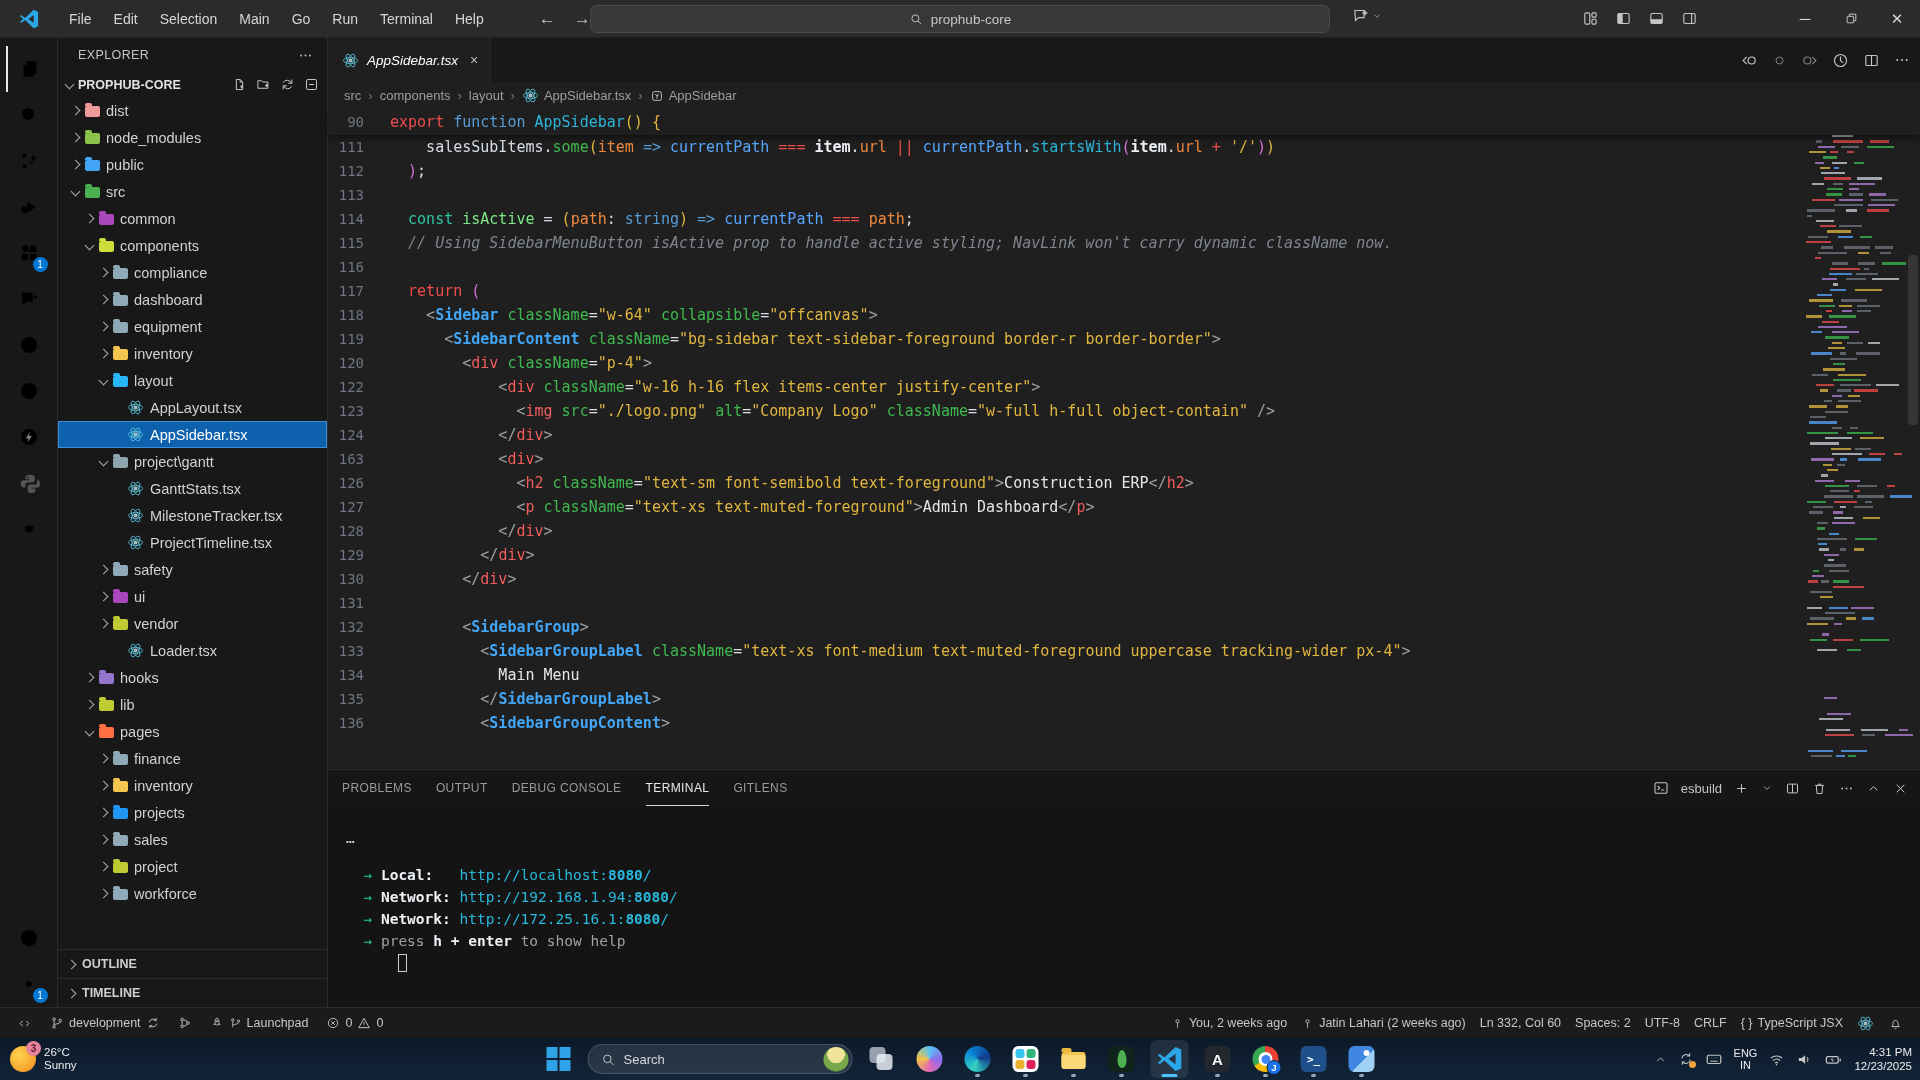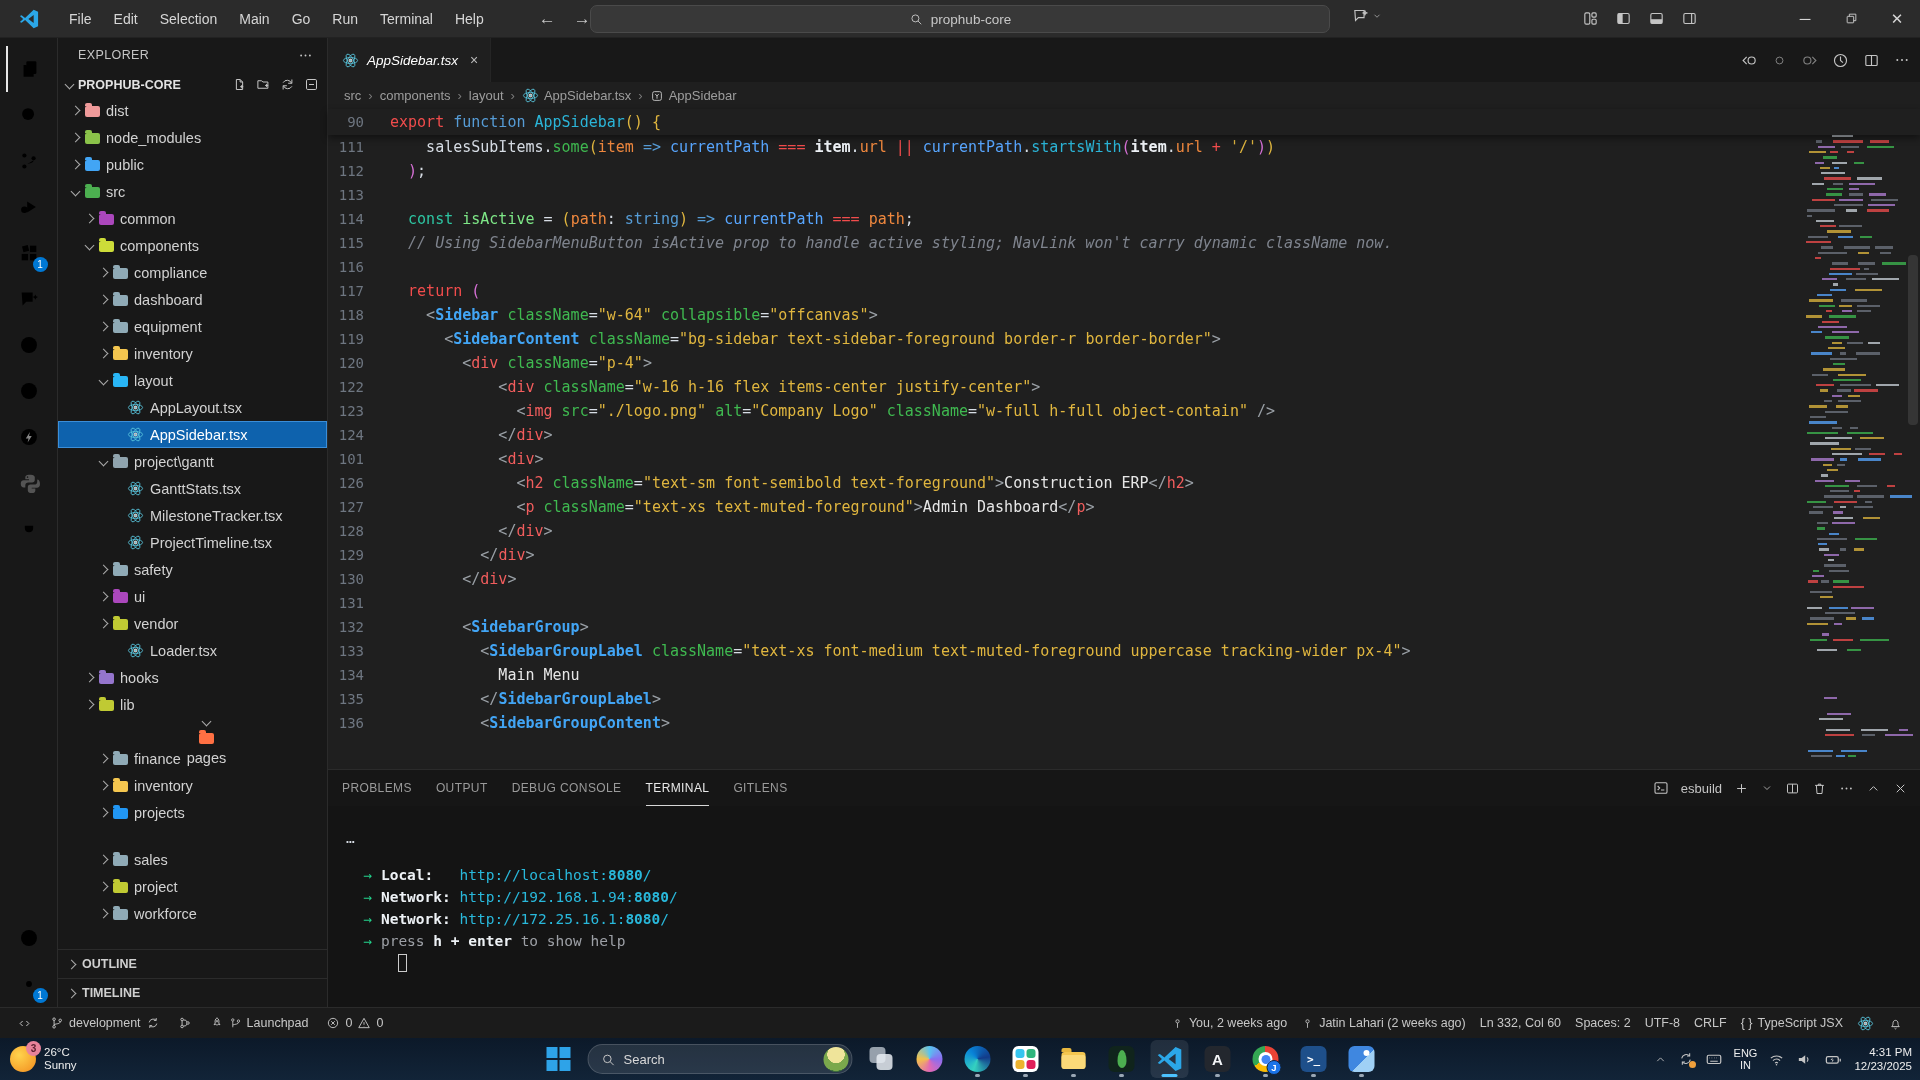--- a/index.html
+++ b/index.html
@@ -502,41 +502,41 @@
         <div class="trow" style="padding-left: 28px;">
           <span class="chv r"></span>
           <span class="fldr" style="background:#9575cd"></span>
           <span>hooks</span>
         </div>
         <div class="trow" style="padding-left: 28px;">
           <span class="chv r"></span>
           <span class="fldr" style="background:#c0ca33"></span>
           <span>lib</span>
         </div>
-        <div class="trow" style="padding-left: 28px; flex-direction: column;">
+        <div class="trow" style="padding-left: 28px;">
           <span class="chv d"></span>
           <span class="fldr" style="background:#ff7043"></span>
           <span>pages</span>
         </div>
         <div class="trow" style="padding-left: 42px;">
           <span class="chv r"></span>
           <span class="fldr" style="background:#8faab6"></span>
           <span>finance</span>
         </div>
         <div class="trow" style="padding-left: 42px;">
           <span class="chv r"></span>
           <span class="fldr" style="background:#f4c64f"></span>
           <span>inventory</span>
         </div>
         <div class="trow" style="padding-left: 42px;">
           <span class="chv r"></span>
           <span class="fldr" style="background:#2196f3"></span>
           <span>projects</span>
         </div>
-        <div class="trow" style="padding-left: 42px; margin-top: 20px;">
+        <div class="trow" style="padding-left: 42px;">
           <span class="chv r"></span>
           <span class="fldr" style="background:#8faab6"></span>
           <span>sales</span>
         </div>
         <div class="trow" style="padding-left: 42px;">
           <span class="chv r"></span>
           <span class="fldr" style="background:#c0ca33"></span>
           <span>project</span>
         </div>
         <div class="trow" style="padding-left: 42px;">
@@ -661,21 +661,21 @@
           <div class="cl"><span class="lnum">114</span><span><span class="tk-w">  </span><span class="tk-tea">const</span><span class="tk-w"> </span><span class="tk-lgr">isActive</span><span class="tk-w"> = </span><span class="tk-gld">(</span><span class="tk-org">path</span><span class="tk-w">: </span><span class="tk-blu">string</span><span class="tk-gld">)</span><span class="tk-w"> </span><span class="tk-blu">=&gt;</span><span class="tk-w"> </span><span class="tk-lbl">currentPath</span><span class="tk-w"> </span><span class="tk-red">===</span><span class="tk-w"> </span><span class="tk-org">path</span><span class="tk-w">;</span></span></div>
           <div class="cl"><span class="lnum">115</span><span><span class="tk-cmt">  // Using SidebarMenuButton isActive prop to handle active styling; NavLink won't carry dynamic className now.</span></span></div>
           <div class="cl"><span class="lnum">116</span><span></span></div>
           <div class="cl"><span class="lnum">117</span><span><span class="tk-w">  </span><span class="tk-red">return</span><span class="tk-w"> </span><span class="tk-pnk">(</span></span></div>
           <div class="cl"><span class="lnum">118</span><span><span class="tk-gry">    &lt;</span><span class="tk-cmp">Sidebar</span><span class="tk-w"> </span><span class="tk-grn">className</span><span class="tk-w">=</span><span class="tk-gld">"w-64"</span><span class="tk-w"> </span><span class="tk-grn">collapsible</span><span class="tk-w">=</span><span class="tk-gld">"offcanvas"</span><span class="tk-gry">&gt;</span></span></div>
           <div class="cl"><span class="lnum">119</span><span><span class="tk-gry">      &lt;</span><span class="tk-cmp">SidebarContent</span><span class="tk-w"> </span><span class="tk-grn">className</span><span class="tk-w">=</span><span class="tk-gld">"bg-sidebar text-sidebar-foreground border-r border-border"</span><span class="tk-gry">&gt;</span></span></div>
           <div class="cl"><span class="lnum">120</span><span><span class="tk-gry">        &lt;</span><span class="tk-tag">div</span><span class="tk-w"> </span><span class="tk-grn">className</span><span class="tk-w">=</span><span class="tk-gld">"p-4"</span><span class="tk-gry">&gt;</span></span></div>
           <div class="cl"><span class="lnum">122</span><span><span class="tk-gry">            &lt;</span><span class="tk-tag">div</span><span class="tk-w"> </span><span class="tk-grn">className</span><span class="tk-w">=</span><span class="tk-gld">"w-16 h-16 flex items-center justify-center"</span><span class="tk-gry">&gt;</span></span></div>
           <div class="cl"><span class="lnum">123</span><span><span class="tk-gry">              &lt;</span><span class="tk-tag">img</span><span class="tk-w"> </span><span class="tk-grn">src</span><span class="tk-w">=</span><span class="tk-gld">"./logo.png"</span><span class="tk-w"> </span><span class="tk-grn">alt</span><span class="tk-w">=</span><span class="tk-gld">"Company Logo"</span><span class="tk-w"> </span><span class="tk-grn">className</span><span class="tk-w">=</span><span class="tk-gld">"w-full h-full object-contain"</span><span class="tk-w"> </span><span class="tk-gry">/&gt;</span></span></div>
           <div class="cl"><span class="lnum">124</span><span><span class="tk-gry">            &lt;/</span><span class="tk-tag">div</span><span class="tk-gry">&gt;</span></span></div>
-          <div class="cl"><span class="lnum">101</span><span><span class="tk-gry">            &lt;</span><span class="tk-tag">div</span><span class="tk-gry">&gt;</span></span></div>
+          <div class="cl"><span class="lnum">163</span><span><span class="tk-gry">            &lt;</span><span class="tk-tag">div</span><span class="tk-gry">&gt;</span></span></div>
           <div class="cl"><span class="lnum">126</span><span><span class="tk-gry">              &lt;</span><span class="tk-tag">h2</span><span class="tk-w"> </span><span class="tk-grn">className</span><span class="tk-w">=</span><span class="tk-gld">"text-sm font-semibold text-foreground"</span><span class="tk-gry">&gt;</span><span class="tk-txt">Construction ERP</span><span class="tk-gry">&lt;/</span><span class="tk-tag">h2</span><span class="tk-gry">&gt;</span></span></div>
           <div class="cl"><span class="lnum">127</span><span><span class="tk-gry">              &lt;</span><span class="tk-tag">p</span><span class="tk-w"> </span><span class="tk-grn">className</span><span class="tk-w">=</span><span class="tk-gld">"text-xs text-muted-foreground"</span><span class="tk-gry">&gt;</span><span class="tk-txt">Admin Dashboard</span><span class="tk-gry">&lt;/</span><span class="tk-tag">p</span><span class="tk-gry">&gt;</span></span></div>
           <div class="cl"><span class="lnum">128</span><span><span class="tk-gry">            &lt;/</span><span class="tk-tag">div</span><span class="tk-gry">&gt;</span></span></div>
           <div class="cl"><span class="lnum">129</span><span><span class="tk-gry">          &lt;/</span><span class="tk-tag">div</span><span class="tk-gry">&gt;</span></span></div>
           <div class="cl"><span class="lnum">130</span><span><span class="tk-gry">        &lt;/</span><span class="tk-tag">div</span><span class="tk-gry">&gt;</span></span></div>
           <div class="cl"><span class="lnum">131</span><span></span></div>
           <div class="cl"><span class="lnum">132</span><span><span class="tk-gry">        &lt;</span><span class="tk-cmp">SidebarGroup</span><span class="tk-gry">&gt;</span></span></div>
           <div class="cl"><span class="lnum">133</span><span><span class="tk-gry">          &lt;</span><span class="tk-cmp">SidebarGroupLabel</span><span class="tk-w"> </span><span class="tk-grn">className</span><span class="tk-w">=</span><span class="tk-gld">"text-xs font-medium text-muted-foreground uppercase tracking-wider px-4"</span><span class="tk-gry">&gt;</span></span></div>
           <div class="cl"><span class="lnum">134</span><span><span class="tk-txt">            Main Menu</span></span></div>
           <div class="cl"><span class="lnum">135</span><span><span class="tk-gry">          &lt;/</span><span class="tk-cmp">SidebarGroupLabel</span><span class="tk-gry">&gt;</span></span></div>

